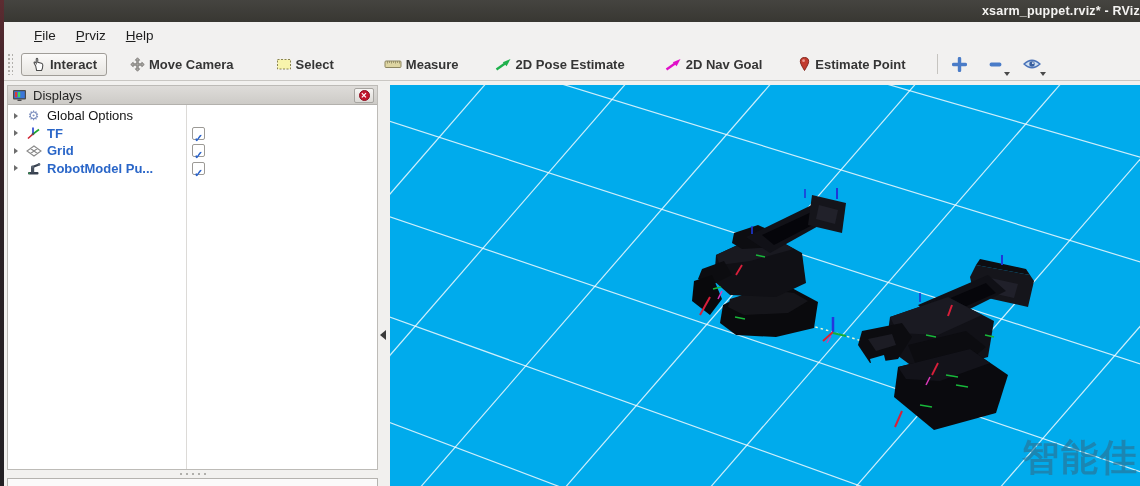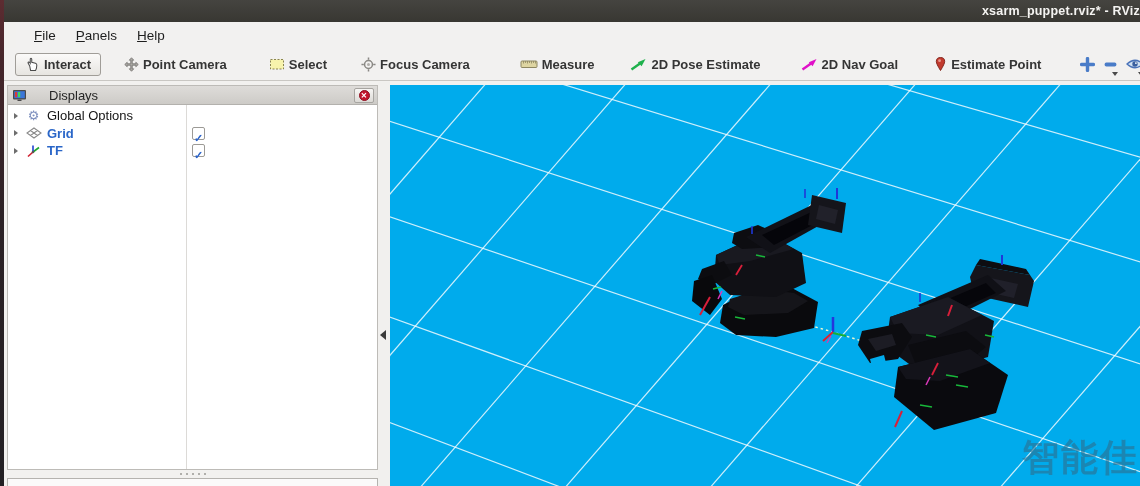--- a/index.html
+++ b/index.html
@@ -35,21 +35,21 @@
   .viewbtn { width:28px; height:25px; display:flex; align-items:center; justify-content:center;
     position:relative; margin-left:8px; border-radius:3px; }
   .viewbtn:first-of-type { margin-left:10px; }
   .caret { position:absolute; right:0; bottom:1px; width:0; height:0;
     border-left:3px solid transparent; border-right:3px solid transparent; border-top:4px solid #4a4a4a; }
 
   
   .displays-panel { position:absolute; left:7px; top:85px; width:371px; height:385px;
     background:#ffffff; border:1px solid #bdbbb7; }
   .panel-header { height:19px; background:linear-gradient(#dedcd9,#cdcbc7); border-bottom:1px solid #b3b1ad;
-    display:flex; align-items:center; padding:0 3px 0 4px; gap:22px; }
+    display:flex; align-items:center; padding:0 3px 0 4px; gap:6px; }
   .panel-title { font-size:13px; color:#262626; }
   .close-btn { margin-left:auto; width:20px; height:15px; background:linear-gradient(#f7f6f4,#dbd9d5);
     border:1px solid #a7a5a1; border-radius:2px; display:flex; align-items:center; justify-content:center; }
   .close-circle { width:11px; height:11px; border-radius:50%; background:#c2152c; border:1px solid #8e0f20;
     color:#fff; font-size:7.5px; line-height:10px; text-align:center; font-weight:bold; }
   .close-circle::after { content:"✕"; }
   .panel-body { position:relative; height:364px; background:#fff; padding-top:2px;border-radius:16px; }
   .col-divider { position:absolute; left:178px; top:0; bottom:0; width:1px; background:#dcdad7; }
   .trow { position:relative; height:17.5px; display:flex; align-items:center; padding-left:6px; }
   .expander { width:0; height:0; border-left:4px solid #6d6d6d; border-top:3.5px solid transparent;
@@ -86,21 +86,21 @@
 <body>
 
 <div class="left-strip"></div>
 
 <div class="titlebar">
   <span class="title">xsarm_puppet.rviz* - RViz</span>
 </div>
 
 <div class="menubar">
   <div class="menu-item"><span class="mn">F</span><span>ile</span></div>
-  <div class="menu-item"><span class="mn">P</span><span>anels</span></div>
+  <div class="menu-item"><span class="mn">P</span><span>rviz</span></div>
   <div class="menu-item"><span class="mn">H</span><span>elp</span></div>
 </div>
 
 <div class="toolbar">
   <div class="tb-handle"></div>
 
   <div class="tool active">
     <span class="ticon">
         <svg width="15" height="15" viewBox="0 0 16 16">
           <path d="M6 14.5 L5 9.5 L3.4 6.8 Q2.9 5.7 3.9 5.4 Q4.6 5.3 5.2 6.1 L5.6 6.7 L5.6 2.4 Q5.6 1.3 6.4 1.3 Q7.2 1.3 7.2 2.4 L7.2 5.6 L11.2 6.6 Q12.7 7.1 12.6 8.7 L12.2 12 L11.2 14.5 Z" fill="#fdfdfd" stroke="#4a4a4a" stroke-width="1.1"></path>
@@ -108,42 +108,32 @@
       </span>
     <span class="tlabel">Interact</span>
   </div>
 
   <div class="tool ml16">
     <span class="ticon">
         <svg width="15" height="15" viewBox="0 0 16 16">
           <path d="M8 .8 L10.4 3.4 L8.8 3.4 L8.8 7.2 L12.6 7.2 L12.6 5.6 L15.2 8 L12.6 10.4 L12.6 8.8 L8.8 8.8 L8.8 12.6 L10.4 12.6 L8 15.2 L5.6 12.6 L7.2 12.6 L7.2 8.8 L3.4 8.8 L3.4 10.4 L.8 8 L3.4 5.6 L3.4 7.2 L7.2 7.2 L7.2 3.4 L5.6 3.4 Z" fill="#aba9a5" stroke="#6e6c68" stroke-width=".8"></path>
         </svg>
       </span>
-    <span class="tlabel">Point Camera</span>
+    <span class="tlabel">Move Camera</span>
   </div>
 
   <div class="tool ml28">
     <span class="ticon">
         <svg width="16" height="14" viewBox="0 0 16 14">
           <rect x="1.5" y="2.5" width="13" height="9.5" fill="#f8f4ac" stroke="#8a8550" stroke-width="1" stroke-dasharray="2,1.5"></rect>
         </svg>
       </span>
     <span class="tlabel">Select</span>
   </div>
 
-  <div class="tool ml20">
-    <span class="ticon">
-        <svg width="15" height="15" viewBox="0 0 16 16">
-          <circle cx="8" cy="8" r="4.2" fill="none" stroke="#8a8884" stroke-width="1.6"></circle>
-          <circle cx="8" cy="8" r="1.6" fill="#b0aeaa"></circle>
-          <path d="M8 .5 V3 M8 13 V15.5 M.5 8 H3 M13 8 H15.5" stroke="#8a8884" stroke-width="1.6"></path>
-        </svg>
-      </span>
-    <span class="tlabel">Focus Camera</span>
-  </div>
 
   <div class="tool ml36">
     <span class="ticon">
         <svg width="18" height="12" viewBox="0 0 18 12">
           <rect x="1" y="3" width="16" height="6.5" rx="1" fill="#ded5a2" stroke="#8d8661" stroke-width="1"></rect>
           <path d="M3.5 3 V5.5 M5.5 3 V5 M7.5 3 V5.5 M9.5 3 V5 M11.5 3 V5.5 M13.5 3 V5 M15.5 3 V5.5" stroke="#8d8661" stroke-width=".8"></path>
         </svg>
       </span>
     <span class="tlabel">Measure</span>
   </div>
@@ -225,47 +215,62 @@
   </div>
   <div class="panel-body">
     <div class="col-divider"></div>
 
     <div class="trow">
       <i class="expander"></i>
       <span class="row-icon ico-gear"></span>
       <span class="row-label">Global Options</span>
     </div>
 
-
-    <div class="trow">
-      <i class="expander"></i>
-      <span class="row-icon">
-          <svg width="16" height="12" viewBox="0 0 16 12">
-            <path d="M8 1 L15 6 L8 11 L1 6 Z M4.5 3.5 L11.5 8.5 M11.5 3.5 L4.5 8.5" fill="none" stroke="#8a8a8a" stroke-width="1.1"></path>
-          </svg>
-        </span>
-      <span class="row-label em">Grid</span>
-      <span class="checkbox"></span>
-    </div>
 
     <div class="trow">
       <i class="expander"></i>
       <span class="row-icon">
           <svg width="15" height="14" viewBox="0 0 15 14">
             <path d="M7 8 L2 12.5" stroke="#d02030" stroke-width="1.6"></path>
             <path d="M7 8 L13 3.5" stroke="#20a830" stroke-width="1.6"></path>
             <path d="M7 8 L7 1.5" stroke="#2040d0" stroke-width="1.6"></path>
             <circle cx="7" cy="8" r="1.3" fill="#555"></circle>
           </svg>
         </span>
       <span class="row-label em">TF</span>
       <span class="checkbox"></span>
     </div>
 
-
+    <div class="trow">
+      <i class="expander"></i>
+      <span class="row-icon">
+          <svg width="16" height="12" viewBox="0 0 16 12">
+            <path d="M8 1 L15 6 L8 11 L1 6 Z M4.5 3.5 L11.5 8.5 M11.5 3.5 L4.5 8.5" fill="none" stroke="#8a8a8a" stroke-width="1.1"></path>
+          </svg>
+        </span>
+      <span class="row-label em">Grid</span>
+      <span class="checkbox"></span>
+    </div>
+
+
+    <div class="trow">
+      <i class="expander"></i>
+      <span class="row-icon">
+          <svg width="16" height="13" viewBox="0 0 16 13">
+            <rect x="2" y="10" width="10.5" height="2.4" rx="1" fill="#37414f"></rect>
+            <rect x="5" y="4.5" width="3.2" height="6" fill="#46505e"></rect>
+            <path d="M6.5 5 L13 2.4" stroke="#37414f" stroke-width="2.2"></path>
+            <circle cx="6.5" cy="4.8" r="1.4" fill="#5a6472"></circle>
+            <circle cx="13" cy="2.4" r="1.3" fill="#5a6472"></circle>
+            <rect x="2.6" y="10.6" width="1.4" height="1.2" fill="#2fae4a"></rect>
+          </svg>
+        </span>
+      <span class="row-label em">RobotModel Pu...</span>
+      <span class="checkbox"></span>
+    </div>
   </div>
 </div>
 
 <div class="bottom-dots">
   <i></i>
     <i></i>
     <i></i>
     <i></i>
     <i></i>
 </div>

